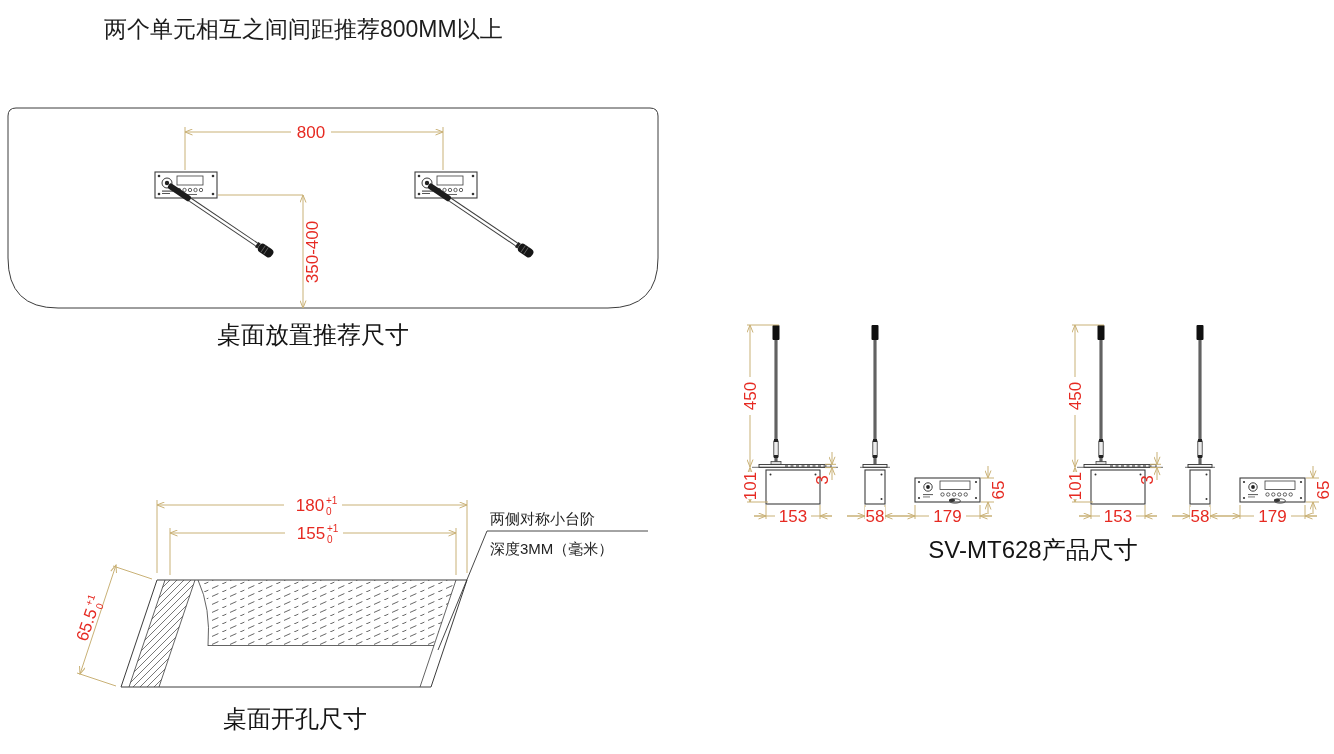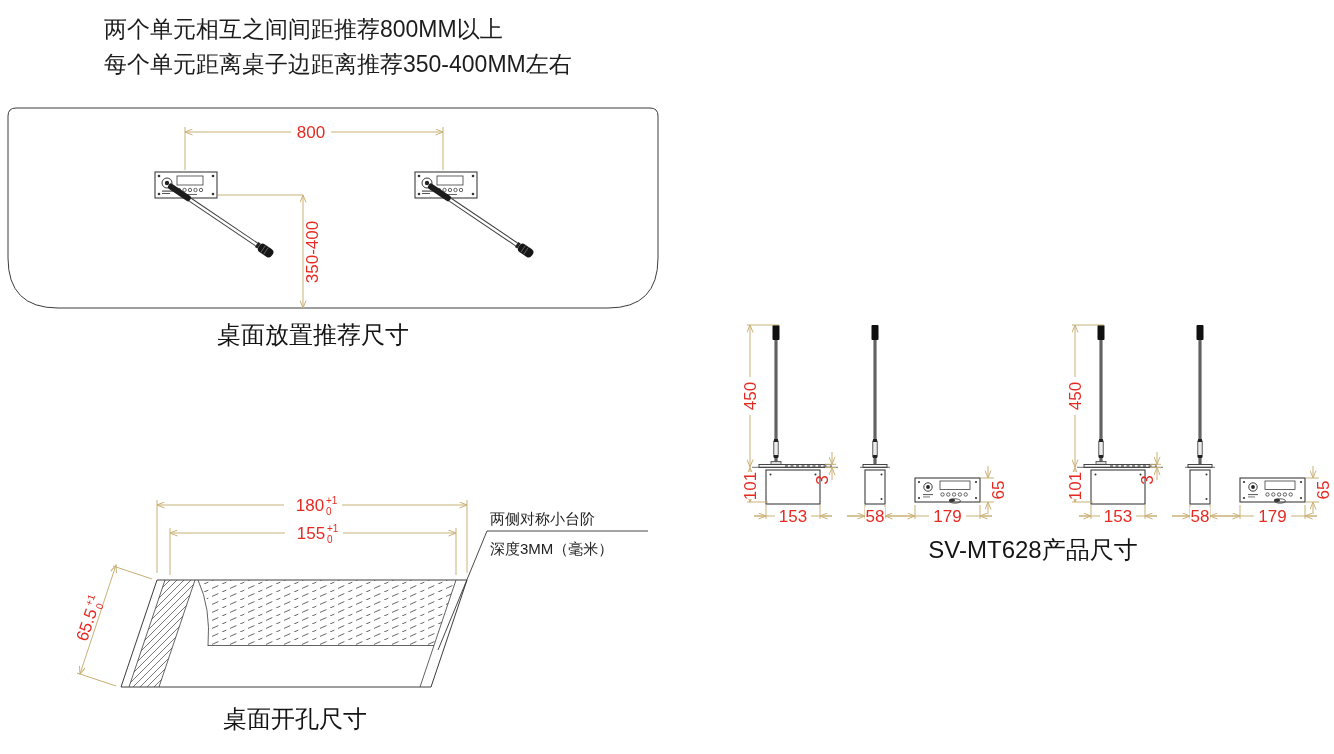--- a/index.html
+++ b/index.html
@@ -1,18 +1,18 @@
 <!DOCTYPE html>
 <html style="--bg: #ffffff; --line: #3c3c3c; --text: #1c1c1c; --dim_line: #c9b176; --dim_text: #e62a22;"><head>
 <meta charset="utf-8">
 <style>
   html,body{margin:0;padding:0;background:#fff;}
   body{width:1334px;height:754px;position:relative;overflow:hidden;
        font-family:"Liberation Sans",sans-serif;}
-  #canvas{position:absolute;inset:0;background:var(--bg,#fff);}
+  #canvas{position:absolute;inset:0;background:var(--bg,#fff);text-align:center;}
   .abs{position:absolute;}
   #hdr{left:104px;top:12px;font-size:23px;line-height:35px;color:var(--text,#1c1c1c);}
   
   .ol{stroke:var(--line,#3c3c3c);fill:none;stroke-width:1;}
   .olf{stroke:var(--line,#3c3c3c);fill:#fff;stroke-width:1.1;}
   .thin{stroke-width:0.8;}
   .dl{stroke:var(--dim_line,#c9b176);fill:none;stroke-width:1;}
   .dlb{stroke:var(--dim_line,#c9b176);fill:none;stroke-width:1;
        marker-start:url(#ar);marker-end:url(#ar);}
   .dla{stroke:var(--dim_line,#c9b176);fill:none;stroke-width:1;marker-end:url(#ar);}
@@ -22,21 +22,20 @@
   .note{fill:#222;font:15px "Liberation Sans",sans-serif;}
   .wbg{fill:#fff;}
 </style>
 </head>
 <body>
 
 <div id="canvas">
 
   <div id="hdr" class="abs">
     <div>两个单元相互之间间距推荐800MM以上</div>
-    <div>每个单元距离桌子边距离推荐350-400MM左右</div>
   </div>
 
   <svg class="abs" style="left:0;top:100px" width="680" height="250" viewBox="0 0 680 250">
     <defs>
       <marker id="ar" viewBox="0 0 9 7" refX="8" refY="3.5" markerWidth="9" markerHeight="7" markerUnits="userSpaceOnUse" orient="auto-start-reverse">
         <path d="M0.5,0.5 L8,3.5 L0.5,6.5" style="stroke:var(--dim_line,#c9b176);fill:none;stroke-width:1"></path>
       </marker>
 
       <g id="micunit">
         <rect x="0" y="0" width="62" height="26" class="olf"></rect>

